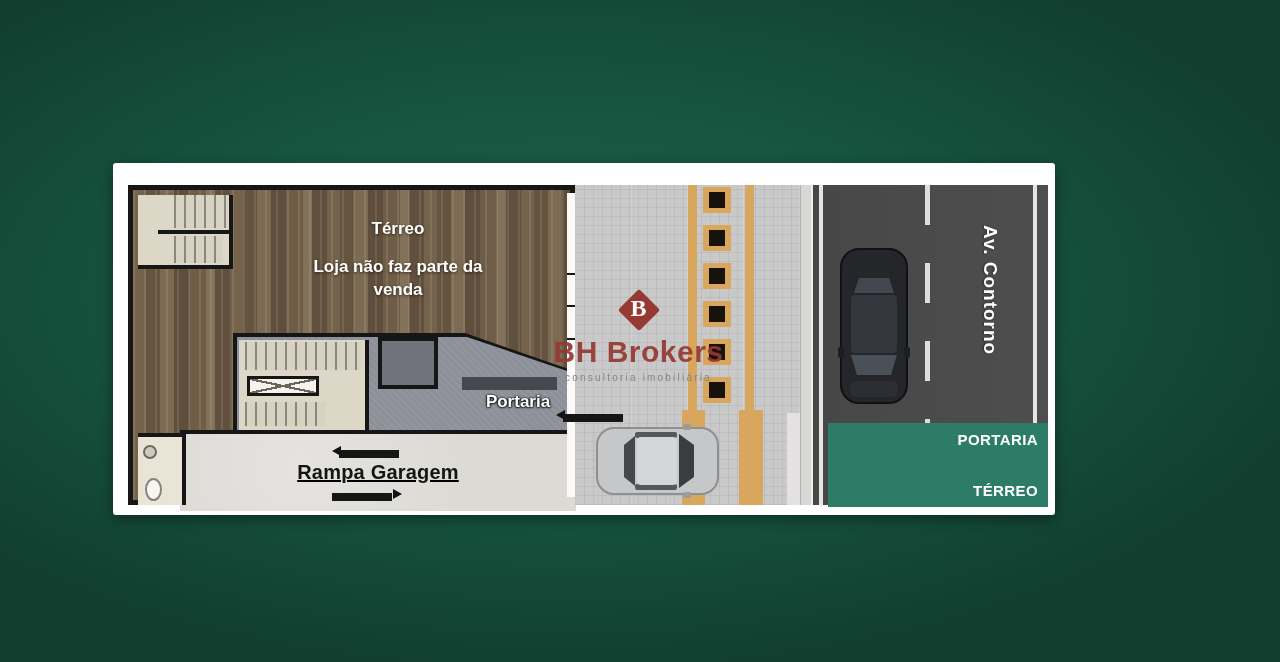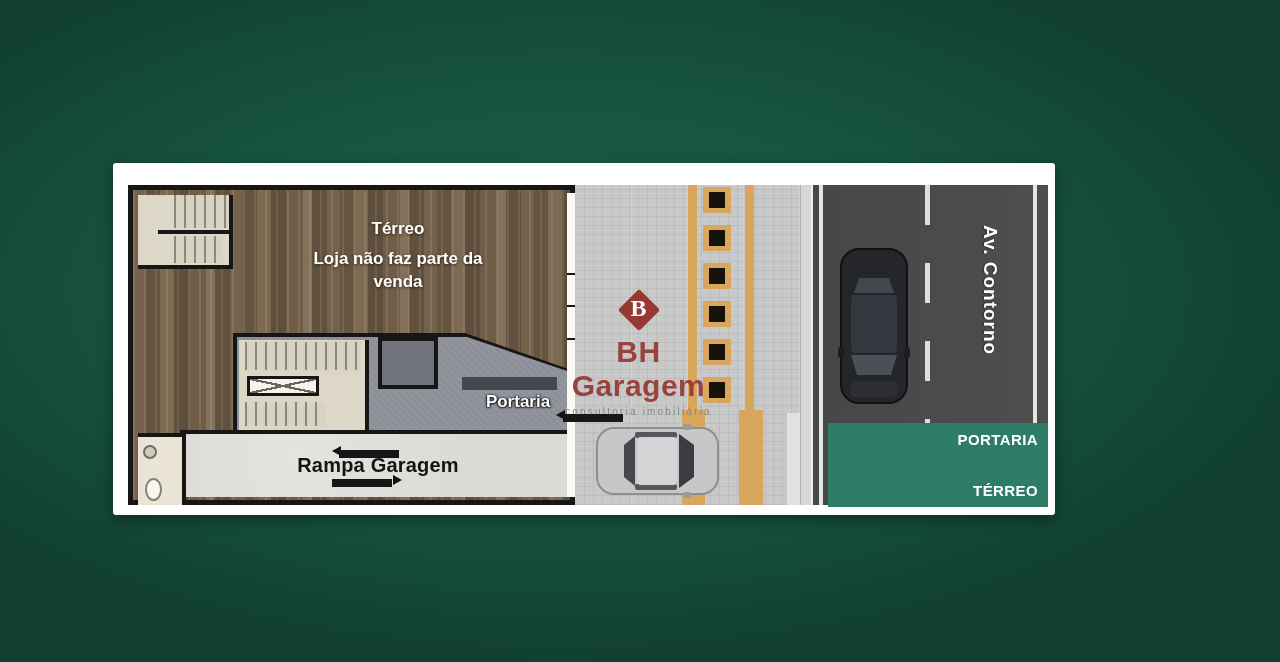--- a/index.html
+++ b/index.html
@@ -35,21 +35,21 @@
   .treads{background:repeating-linear-gradient(90deg, #8a887e 0 2px, transparent 2px 10px), #d8d2c2;}
   .flight-top{position:absolute;left:36px;top:0;width:54px;height:33px;}
   .flight-bottom{position:absolute;left:36px;top:41px;width:49px;height:27px;}
   .stair-divider{position:absolute;left:20px;top:35px;right:0;height:4px;background:#161616;}
 
   .floor-title{
     position:absolute;left:150px;top:28px;width:230px;text-align:center;
     color:#fff;font-weight:bold;font-size:17px;line-height:1.32;
     text-shadow:0 1px 3px rgba(35,26,12,.85);
   }
-  .floor-title .note{display:block;max-width:212px;margin:8px auto;}
+  .floor-title .note{display:block;max-width:212px;margin:16px auto;}
 
   .core-wall{
     position:absolute;left:100px;top:143px;width:347px;height:105px;background:#161616;
     clip-path:polygon(0 0, 232px 0, 347px 40px, 347px 105px, 0 105px);
   }
   .portaria-floor{
     position:absolute;left:104px;top:147px;width:339px;height:97px;
     background:
       repeating-linear-gradient(45deg, rgba(255,255,255,.05) 0 2px, transparent 2px 5px),
       #8d9099;
@@ -74,26 +74,26 @@
     border:4px solid #161616;background:#70737c;
   }
   .desk{position:absolute;left:329px;top:187px;width:95px;height:13px;background:#45484e;}
   .portaria-label{
     position:absolute;left:325px;top:202px;width:120px;text-align:center;
     color:#fff;font-weight:bold;font-size:17px;
     text-shadow:-1px 0 2px rgba(0,0,0,.75), 1px 0 2px rgba(0,0,0,.75), 0 1px 2px rgba(0,0,0,.75);
   }
 
   .ramp{
-    position:absolute;left:47px;top:240px;width:396px;height:67px;
+    position:absolute;left:47px;top:240px;width:396px;height:81px;
     border-top:4px solid #161616;
     background:
       radial-gradient(circle at 30% 40%, rgba(255,255,255,.25), transparent 60%),
       #dcdad5;
-    display:flex;align-items:center;justify-content:center;
+    display:flex;align-items:center;justify-content:center;text-decoration:underline;
   }
   .ramp-label{font-weight:bold;font-size:20px;color:#141414;letter-spacing:.2px;}
 
   .bathroom{
     position:absolute;left:5px;top:243px;width:48px;height:72px;
     background:#eae4d6;border-top:4px solid #161616;border-right:4px solid #161616;
   }
   .sink{position:absolute;left:5px;top:8px;width:14px;height:14px;border-radius:50%;
     background:#cfcabb;border:2px solid #6b6b66;}
   .toilet{position:absolute;left:7px;bottom:4px;width:17px;height:23px;border-radius:50%;
@@ -286,21 +286,21 @@
     <div class="greenbox">
       <div class="top">PORTARIA</div>
       <div class="bottom">TÉRREO</div>
     </div>
 
     <div class="brand">
       <div class="logo-mark">
         <div class="logo-diamond"></div>
         <div class="logo-letter">B</div>
       </div>
-      <div class="brand-name">BH Garagem</div>
+      <div class="brand-name">BH Brokers</div>
       <div class="brand-tagline">consultoria imobiliária</div>
     </div>
 
     <div class="arr left portaria-arrow">
         <div class="shaft"></div>
       </div>
 
   </div>
 </div>
 

